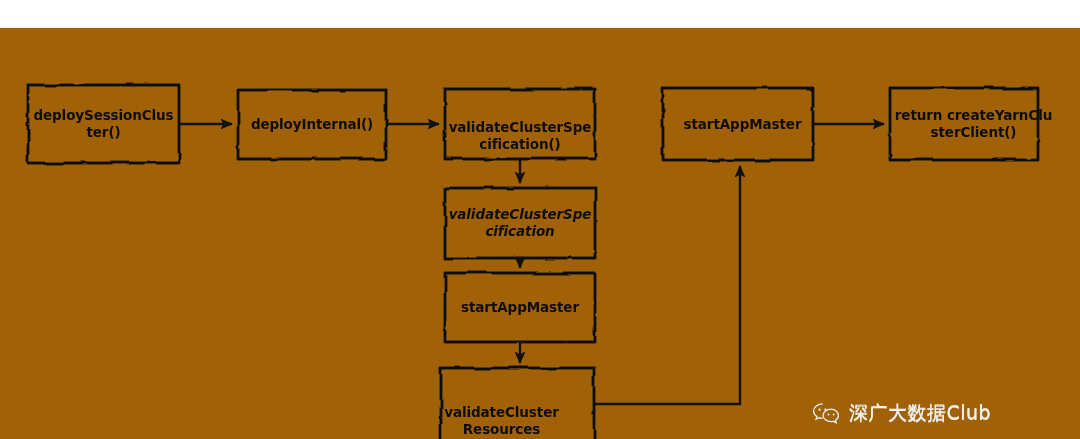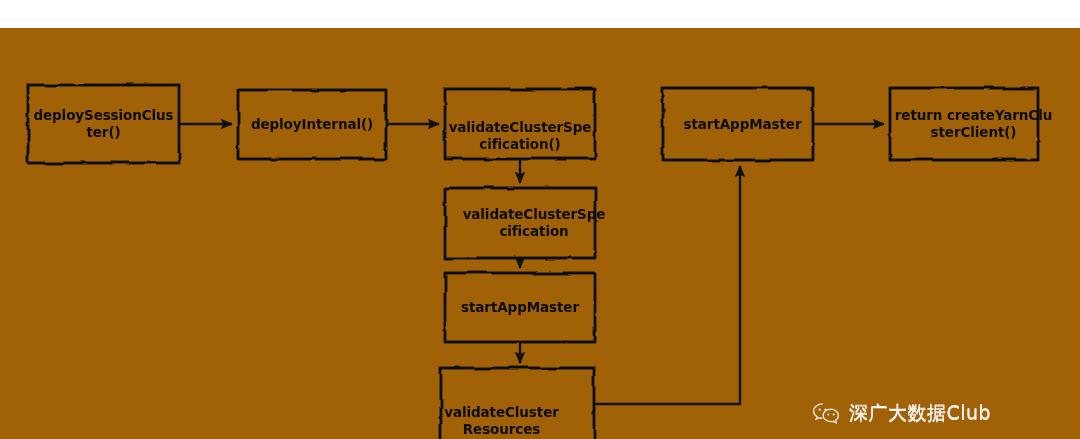--- a/index.html
+++ b/index.html
@@ -122,21 +122,21 @@
   </div>
 
   <div class="node-box" style="left:663px; top:60px; width:159px; height:72px;">
     <span class="node-label">startAppMaster</span>
   </div>
 
   <div class="node-box" style="left:890px; top:60px; width:167px; height:72px;">
     <span class="node-label">return createYarnClusterClient()</span>
   </div>
 
-  <div class="node-box" style="left:459px; top:160px; width:150px; height:70px;">
+  <div class="node-box" style="left:445px; top:160px; width:150px; height:70px;font-style:italic;">
     <span class="node-label">validateClusterSpecification</span>
   </div>
 
   <div class="node-box" style="left:445px; top:245px; width:150px; height:69px;">
     <span class="node-label">startAppMaster</span>
   </div>
 
   <div class="node-box" style="left:441px; top:356px; width:121px; height:73px;">
     <span class="node-label">validateClusterResources</span>
   </div>

